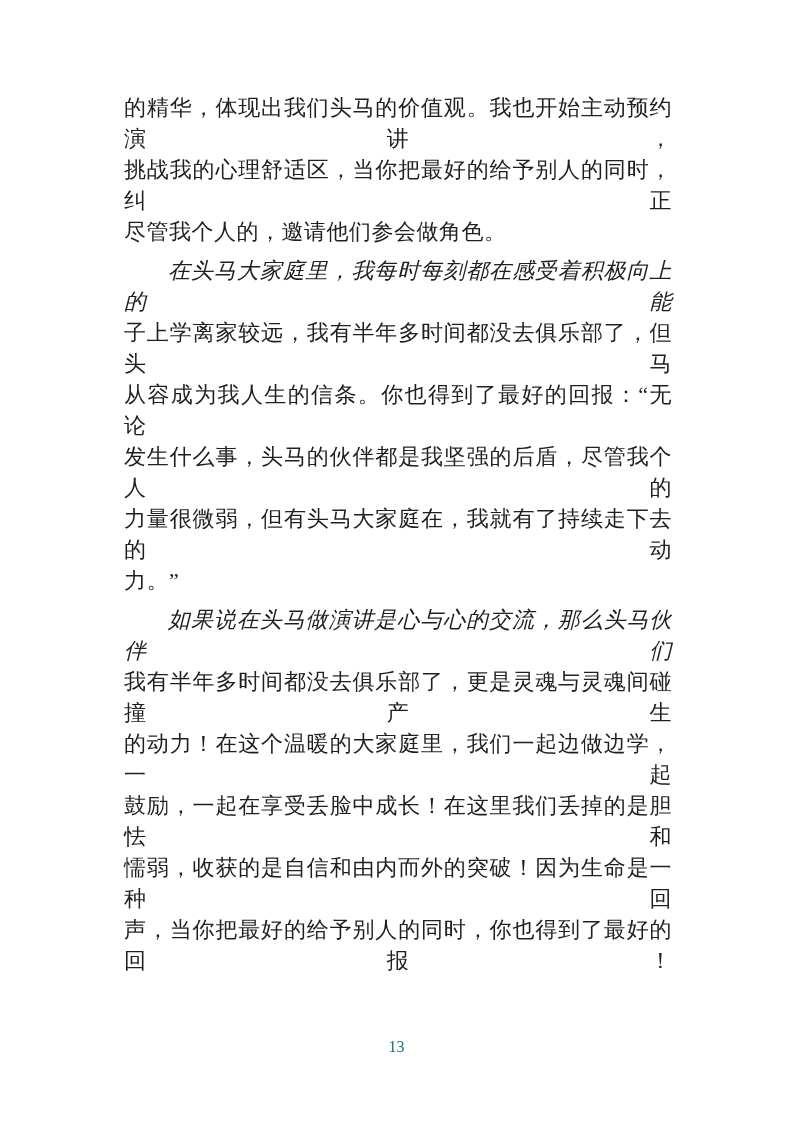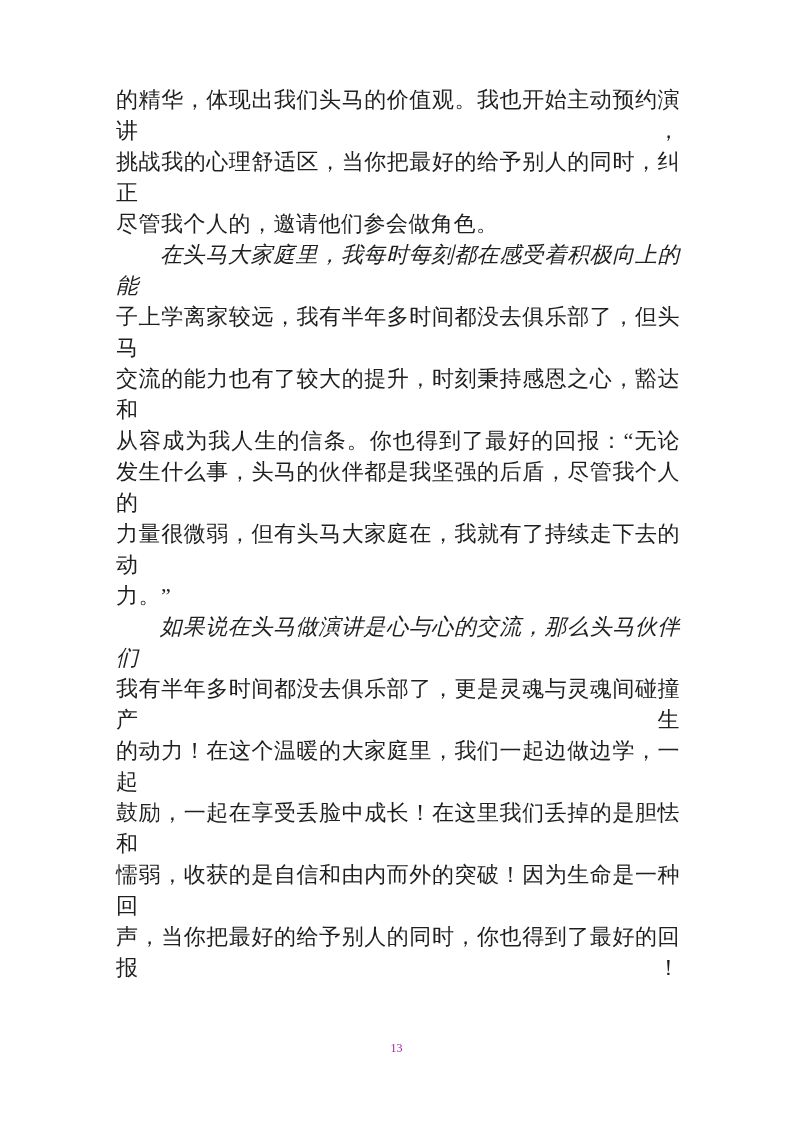--- a/index.html
+++ b/index.html
@@ -16,21 +16,21 @@
     font-family: "Liberation Serif", serif;
     color: #1f1f1f;
   }
   .text-block {
     position: absolute;
     left: 116px;
     top: 84px;
     width: 564px;
   }
   .para {
-    margin: 0;
+    margin: 8px;
     padding: 0;
   }
   .line {
     display: block;
     font-size: 22px;
     line-height: 31px;
     text-align: justify;
     text-align-last: justify;
     text-justify: inter-character;
     letter-spacing: 0.5px;
@@ -45,41 +45,40 @@
   }
   .page-footer {
     position: absolute;
     left: 0;
     top: 1038px;
     width: 100%;
     text-align: center;
   }
   .page-number {
     font-family: "Liberation Serif", serif;
-    font-size: 12px;
-    color: #a21caf;
+    font-size: 16px;
+    color: #0f766e;
   }
 </style>
 </head>
 <body>
 
 <div class="page">
 
   <main class="text-block">
 
     <section>
       <p class="para">
         <span class="line">的精华，体现出我们头马的价值观。我也开始主动预约演讲，</span>
         <span class="line">挑战我的心理舒适区，当你把最好的给予别人的同时，纠正</span>
         <span class="line end">尽管我个人的，邀请他们参会做角色。</span>
       </p>
       <p class="para">
         <span class="line start">在头马大家庭里，我每时每刻都在感受着积极向上的能</span>
         <span class="line">子上学离家较远，我有半年多时间都没去俱乐部了，但头马</span>
-        <span class="line">交流的能力也有了较大的提升，时刻秉持感恩之心，豁达和</span>
         <span class="line">从容成为我人生的信条。你也得到了最好的回报：“无论</span>
         <span class="line">发生什么事，头马的伙伴都是我坚强的后盾，尽管我个人的</span>
         <span class="line">力量很微弱，但有头马大家庭在，我就有了持续走下去的动</span>
         <span class="line end">力。”</span>
       </p>
       <p class="para">
         <span class="line start">如果说在头马做演讲是心与心的交流，那么头马伙伴们</span>
         <span class="line">我有半年多时间都没去俱乐部了，更是灵魂与灵魂间碰撞产生</span>
         <span class="line">的动力！在这个温暖的大家庭里，我们一起边做边学，一起</span>
         <span class="line">鼓励，一起在享受丢脸中成长！在这里我们丢掉的是胆怯和</span>

